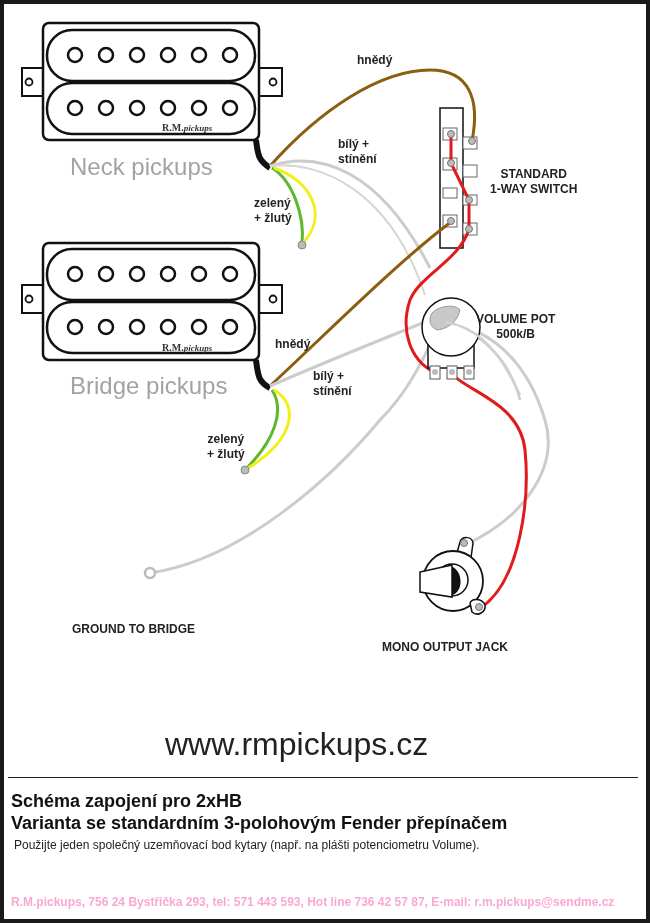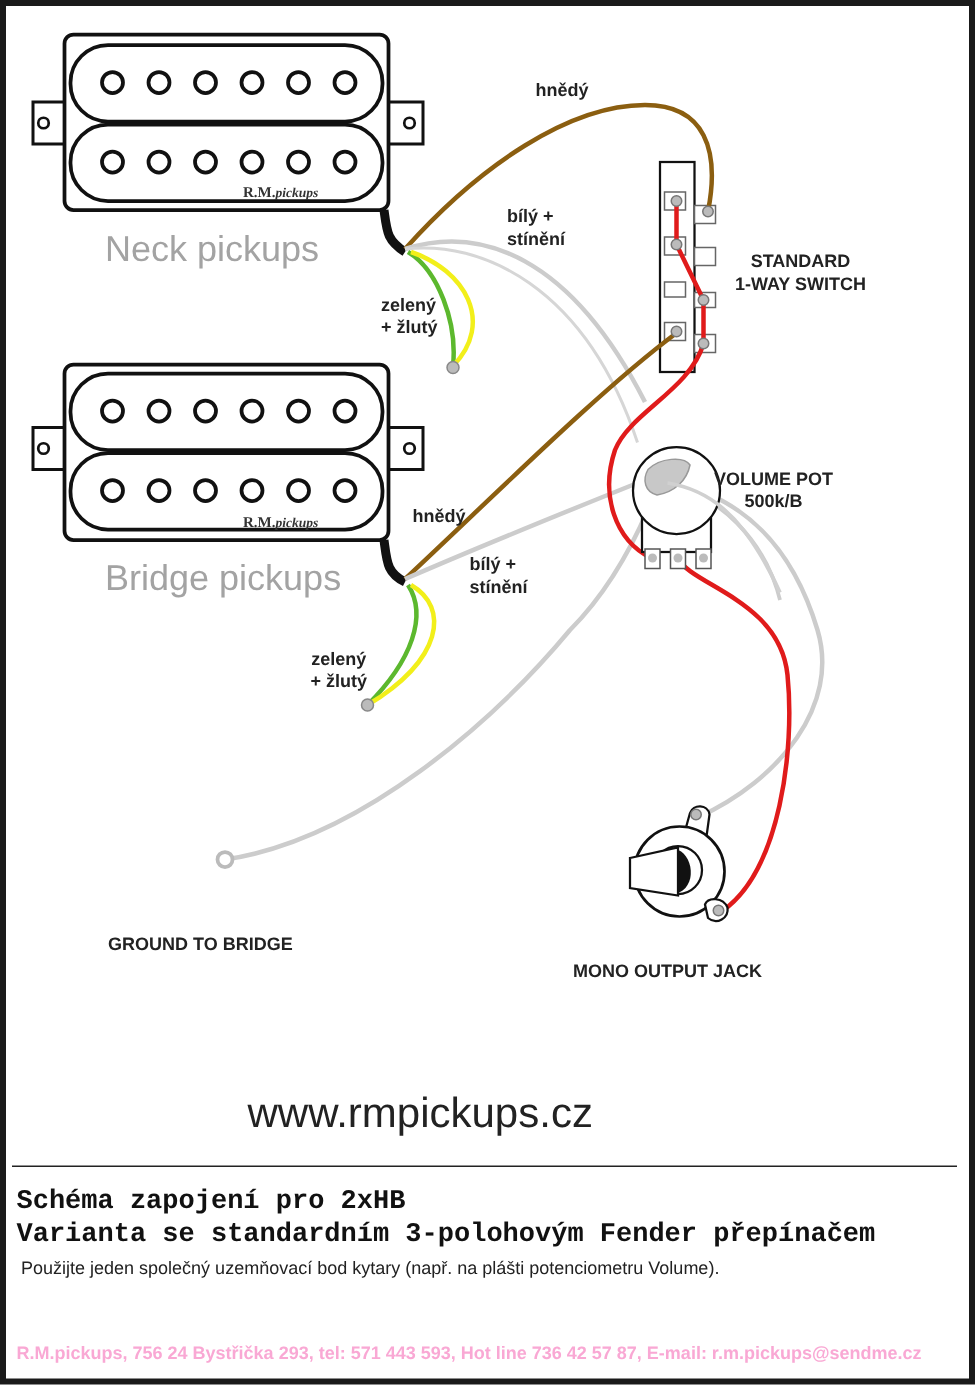--- a/index.html
+++ b/index.html
@@ -3,22 +3,22 @@
 <meta charset="utf-8">
 <style>
   html, body { margin: 0; padding: 0; }
   body { width: 650px; height: 923px; background: #1a1a1a; position: relative; overflow: hidden; font-family: "Liberation Sans", sans-serif; }
   .page { position: absolute; left: 4px; top: 4px; width: 642px; height: 915px; background: #fff; }
   svg.diagram { position: absolute; left: 0; top: 0; }
   .lbl { position: absolute; color: #222; font-family: "Liberation Sans", sans-serif; white-space: nowrap; }
   .pickup-name { font-size: 24px; color: #a3a3a3; }
   .wire-lbl { font-size: 12px; font-weight: bold; line-height: 15px; }
   .comp-lbl { font-size: 12px; font-weight: bold; text-align: center; line-height: 15px; }
-  .url { font-size: 28px; color: #222; }
-  .title1, .title2 { font-size: 18px; font-weight: bold; color: #111; font-family: Liberation Mono, monospace; }
+  .url { font-size: 32px; color: #222; }
+  .title1, .title2 { font-size: 18px; font-weight: bold; color: #111; }
   .note { font-size: 12px; color: #222; line-height: 14px; }
   .footer { font-size: 12px; font-weight: bold; color: #f9a8d4; }
   .rule { position: absolute; left: 8px; width: 630px; height: 1px; background: #222; }
 </style>
 </head>
 <body>
 
 <div class="page"></div>
 
 <svg class="diagram" width="650" height="923" viewBox="0 0 650 923">

